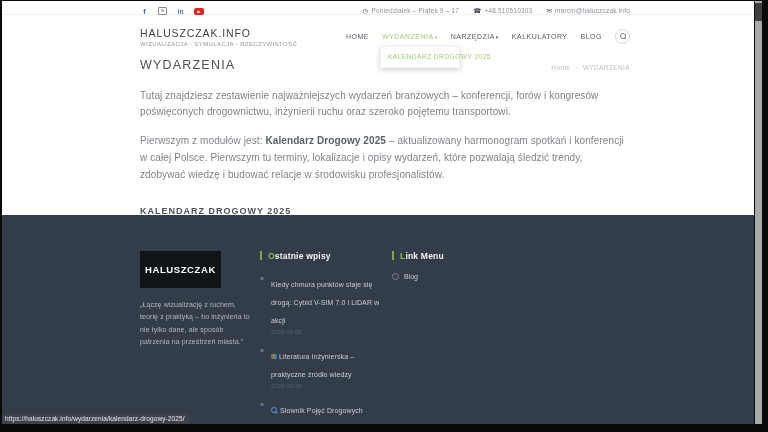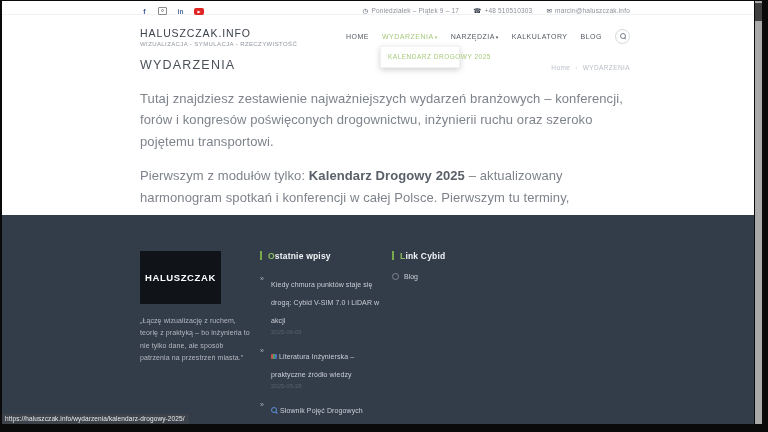--- a/index.html
+++ b/index.html
@@ -41,33 +41,33 @@
   .dropdown a{font-size:6.5px;letter-spacing:.5px;color:#a6c97b;line-height:1.55;display:block;}
 
   
   .title-row{display:flex;justify-content:space-between;align-items:flex-start;margin-top:7px;}
   .page-title{font-size:12.5px;letter-spacing:1.2px;color:#4b5159;font-weight:500;}
   .breadcrumb{font-size:6.5px;color:#b9bec5;letter-spacing:.4px;margin-top:6px;display:flex;gap:5px;align-items:center;}
   .breadcrumb .sep{font-size:6px;color:#c6cbd1;}
 
   
   .copy{margin-top:16px;}
-  .copy p{font-size:13px;line-height:1.68;color:#7e838b;margin:0 0 12px 0;letter-spacing:.1px;}
+  .copy p{font-size:10px;line-height:1.68;color:#7e838b;margin:0 0 12px 0;letter-spacing:.1px;}
   .copy b{color:#5a6069;}
   .section-heading{font-size:9px;letter-spacing:1px;color:#4b5159;font-weight:600;margin-top:23px;}
   .arrow-link{display:inline-block;margin-top:6px;font-size:8px;color:#8cbb52;}
 
   
   .footer{position:absolute;left:0;top:214px;width:752px;height:209px;background:#333c49;}
   .footer .container{display:flex;padding-top:29px;}
   .fcol1{width:112px;}
   .fcol2{width:120px;margin-left:8px;}
   .fcol3{width:120px;margin-left:12px;}
   .flogo{display:inline-block;background:#101419;color:#ffffff;font-weight:bold;font-size:9.5px;
-         letter-spacing:.6px;padding:21px 5px;}
+         letter-spacing:.6px;padding:13px 5px;}
   .fquote{margin-top:11px;font-size:7px;line-height:1.78;color:#b3b9c1;letter-spacing:.1px;}
   .fheading{display:flex;align-items:flex-start;gap:6px;margin-bottom:12px;}
   .fheading .bar{width:2px;height:9px;background:#79a94a;}
   .fheading .txt{font-size:8.5px;color:#f2f4f6;font-weight:600;letter-spacing:.2px;}
   .fheading .txt .gl{color:#8fbc5d;}
   .post{display:flex;margin-bottom:10px;}
   .post .chev{font-size:7px;color:#aab1ba;width:11px;flex:none;line-height:1.6;}
   .post-body{flex:1;}
   .post-title{font-size:7px;line-height:1.6;color:#c9cfd7;letter-spacing:.1px;cursor:pointer;}
   .post-date{font-size:6px;color:#57626f;margin-top:2px;}
@@ -135,21 +135,21 @@
         <div class="page-title">WYDARZENIA</div>
         <div class="breadcrumb">
           <span>Home</span>
           <span class="sep">›</span>
           <span>WYDARZENIA</span>
         </div>
       </div>
 
       <div class="copy">
         <p>Tutaj znajdziesz zestawienie najważniejszych wydarzeń branżowych – konferencji, forów i kongresów poświęconych drogownictwu, inżynierii ruchu oraz szeroko pojętemu transportowi.</p>
-        <p><span>Pierwszym z modułów tylko: </span><b>Kalendarz Drogowy 2025</b><span> – aktualizowany harmonogram spotkań i konferencji w całej Polsce. Pierwszym tu terminy, lokalizacje i opisy wydarzeń, które pozwalają śledzić trendy, zdobywać wiedzę i budować relacje w środowisku profesjonalistów.</span></p>
+        <p><span>Pierwszym z modułów jest: </span><b>Kalendarz Drogowy 2025</b><span> – aktualizowany harmonogram spotkań i konferencji w całej Polsce. Pierwszym tu terminy, lokalizacje i opisy wydarzeń, które pozwalają śledzić trendy, zdobywać wiedzę i budować relacje w środowisku profesjonalistów.</span></p>
         <div class="section-heading">KALENDARZ DROGOWY 2025</div>
         <span class="arrow-link">→</span>
       </div>
     </div>
 
     <div class="footer">
       <div class="container">
         <div class="fcol1">
           <span class="flogo">HALUSZCZAK</span>
           <div class="fquote">„Łączę wizualizację z ruchem, teorię z praktyką – bo inżynieria to nie tylko dane, ale sposób patrzenia na przestrzeń miasta.”</div>
@@ -183,21 +183,21 @@
               <span class="post-title"><span class="emoji-mag"></span><span>Słownik Pojęć Drogowych WRD</span></span>
               
             </span>
           </div>
 
         </div>
 
         <div class="fcol3">
           <div class="fheading">
             <span class="bar"></span>
-            <span class="txt"><span class="gl">L</span><span>ink Cybid</span></span>
+            <span class="txt"><span class="gl">L</span><span>ink Menu</span></span>
           </div>
           <div class="link-item">
             <span class="circ"></span>
             <span class="lbl">Blog</span>
           </div>
         </div>
       </div>
     </div>
 
     <div class="statusbar">https://haluszczak.info/wydarzenia/kalendarz-drogowy-2025/</div>

